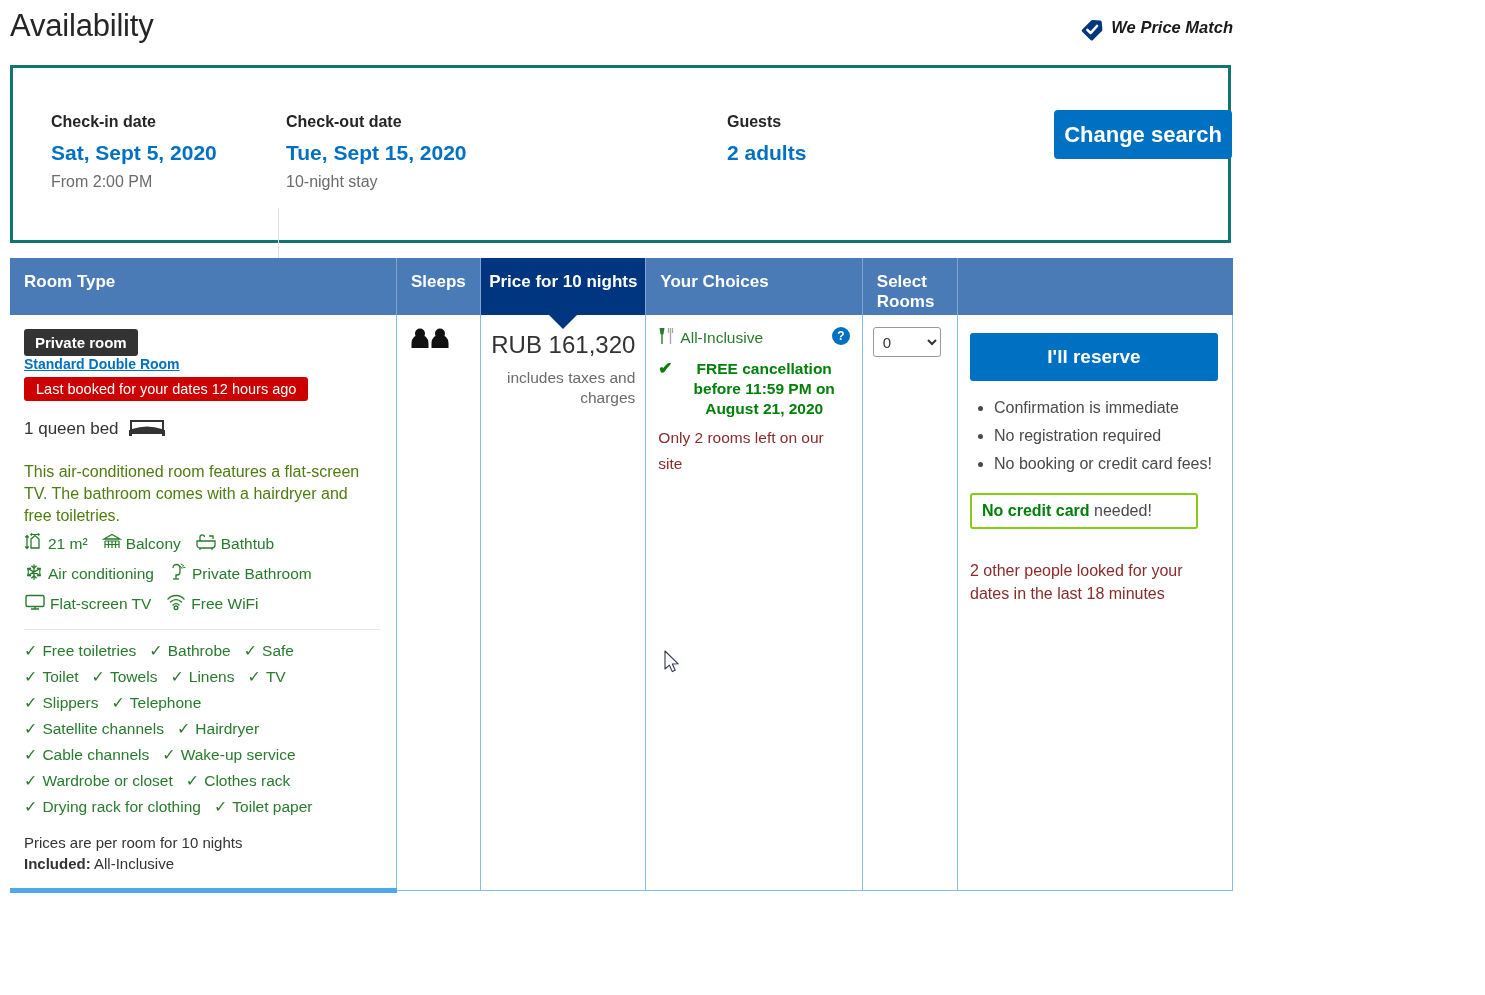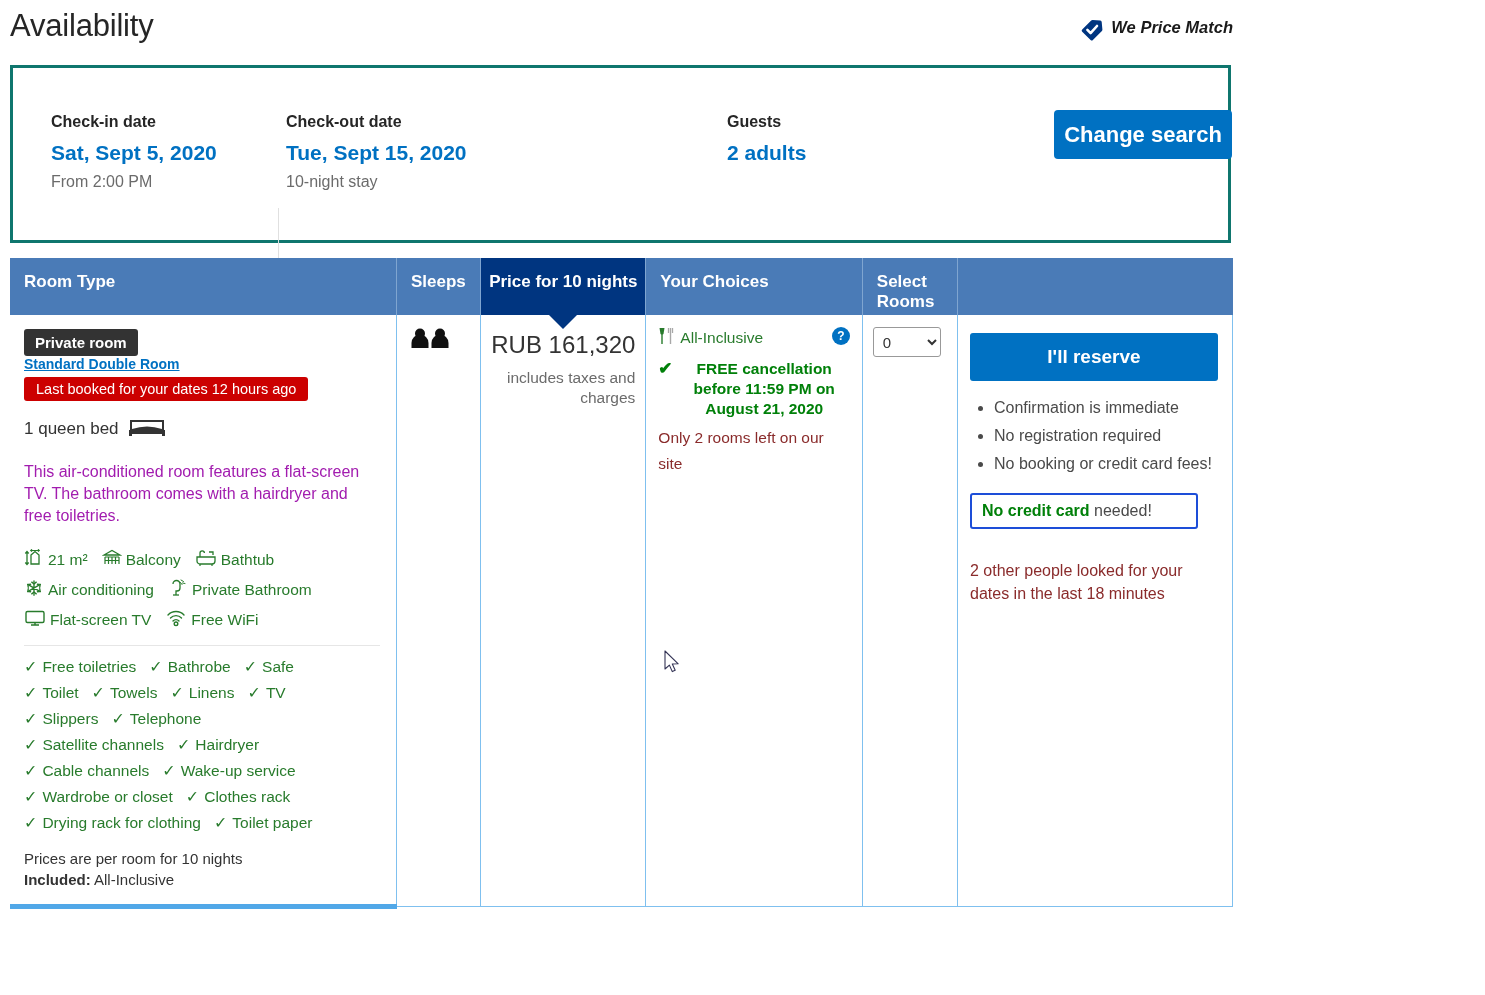--- a/index.html
+++ b/index.html
@@ -89,21 +89,21 @@
   }
   .room-link{
     display:block;font-size:14px;font-weight:bold;color:#0071c2;
     text-decoration:underline;margin-bottom:5px;cursor:pointer;
   }
   .badge-lastbooked{
     display:inline-block;background:#cc0000;color:#fff;font-size:14.5px;
     padding:4px 12px;border-radius:3px;margin-bottom:15px;
   }
   .bedrow{display:flex;align-items:center;gap:8px;font-size:17px;color:#333;margin-bottom:20px;}
-  .room-desc{font-size:16px;line-height:22px;color:#a21caf;margin-bottom:22px;max-width:352px;}
+  .room-desc{font-size:16px;line-height:22px;color:#4d7c0f;margin-bottom:6px;max-width:352px;}
 
   .facil-icons{margin-bottom:14px;}
   .fi-line{display:flex;align-items:center;flex-wrap:wrap;gap:5px;margin-bottom:8px;}
   .fi{display:inline-flex;align-items:center;gap:4px;color:#287b2c;font-size:15.5px;margin-right:9px;}
 
   .hr-sep{height:1px;background:#e6e6e6;margin:6px 0 12px 0;width:356px;}
 
   .check-line{display:flex;flex-wrap:wrap;align-items:center;margin-bottom:8px;}
   .chk{display:inline-flex;align-items:center;gap:5px;color:#287b2c;font-size:15.5px;margin-right:13px;}
   .chk .tick{font-size:16px;line-height:1;}
@@ -137,21 +137,21 @@
 
   
   .reserve-btn{
     width:248px;height:48px;background:#0071c2;color:#fff;border:none;border-radius:3px;
     font-size:19px;font-weight:bold;font-family:"Liberation Sans", sans-serif;cursor:pointer;
     margin-bottom:16px;
   }
   .perks{margin:0 0 18px 0;padding-left:24px;}
   .perks li{font-size:16px;color:#4a4a4a;line-height:22px;margin-bottom:6px;}
   .nocc-box{
-    border:2px solid #1d4ed8;border-radius:3px;padding:7px 10px;width:228px;
+    border:2px solid #84cc16;border-radius:3px;padding:7px 10px;width:228px;
     box-sizing:border-box;margin-bottom:30px;
   }
   .nocc-box b{color:#008009;font-weight:bold;font-size:16px;}
   .nocc-box span{color:#4a4a4a;font-size:16px;}
   .people-looked{color:#8a2b2b;font-size:16px;line-height:23px;max-width:226px;}
 
   
   .cursor{position:absolute;left:664px;top:650px;pointer-events:none;}
 </style>
 </head>

